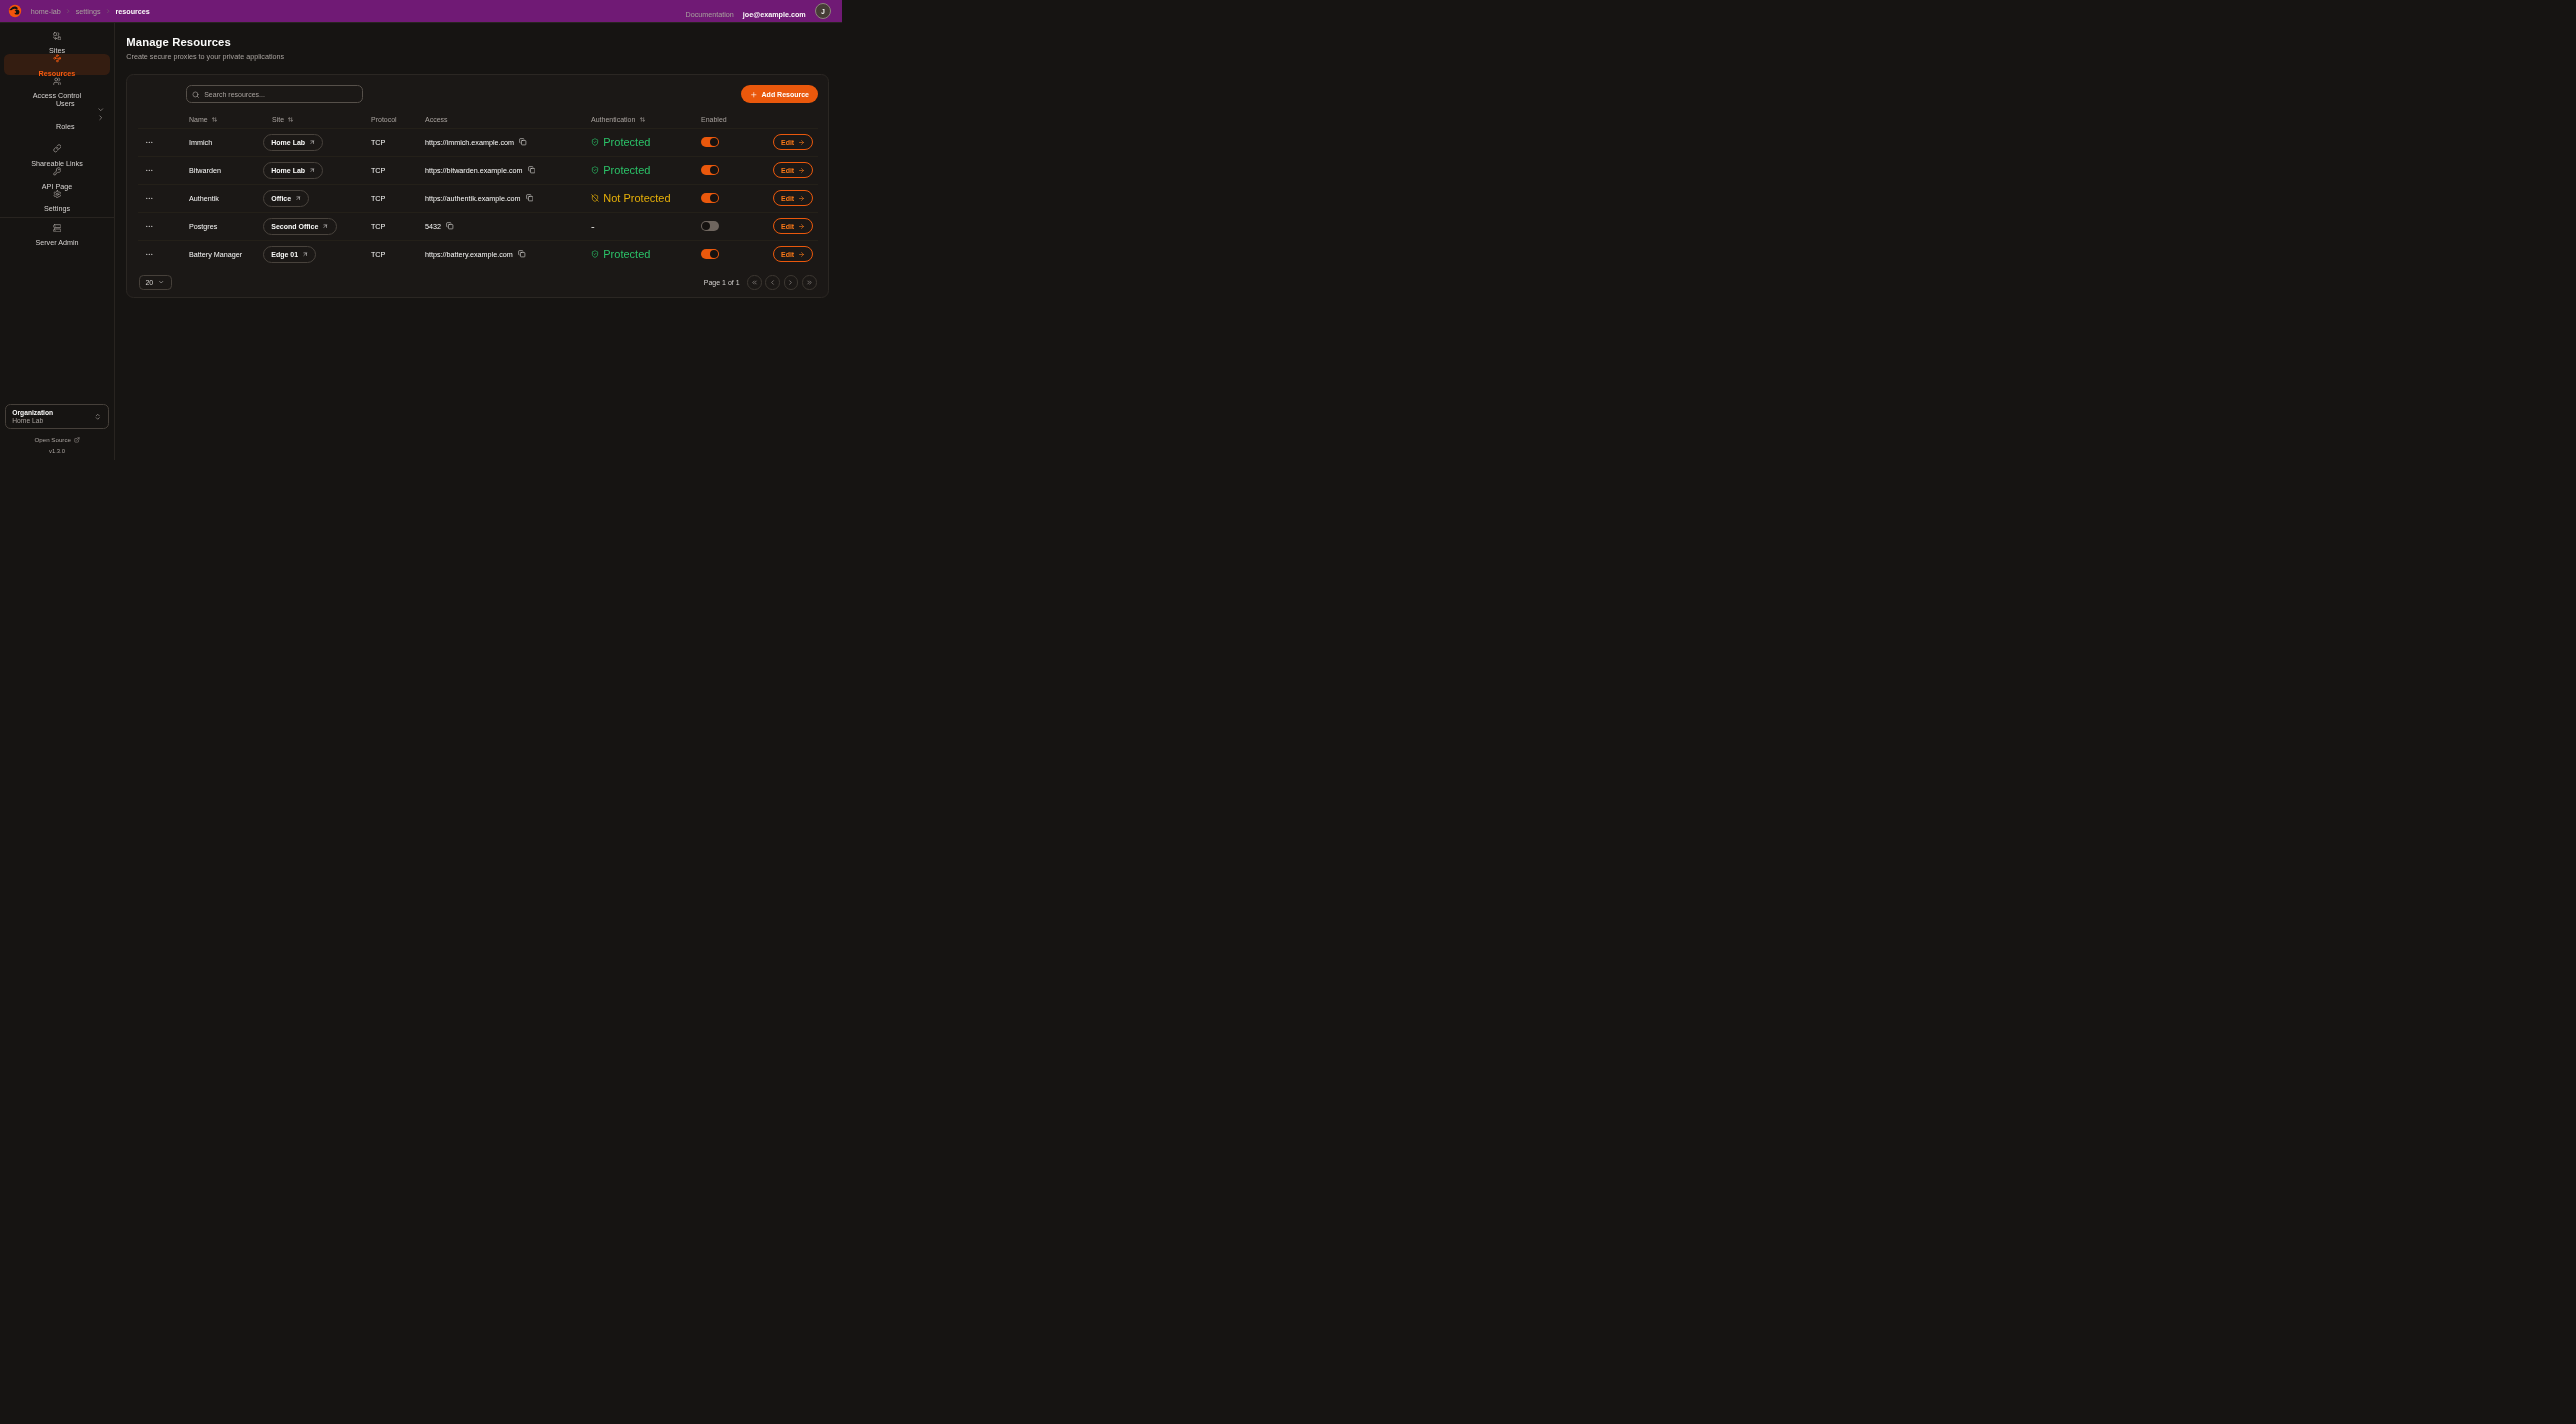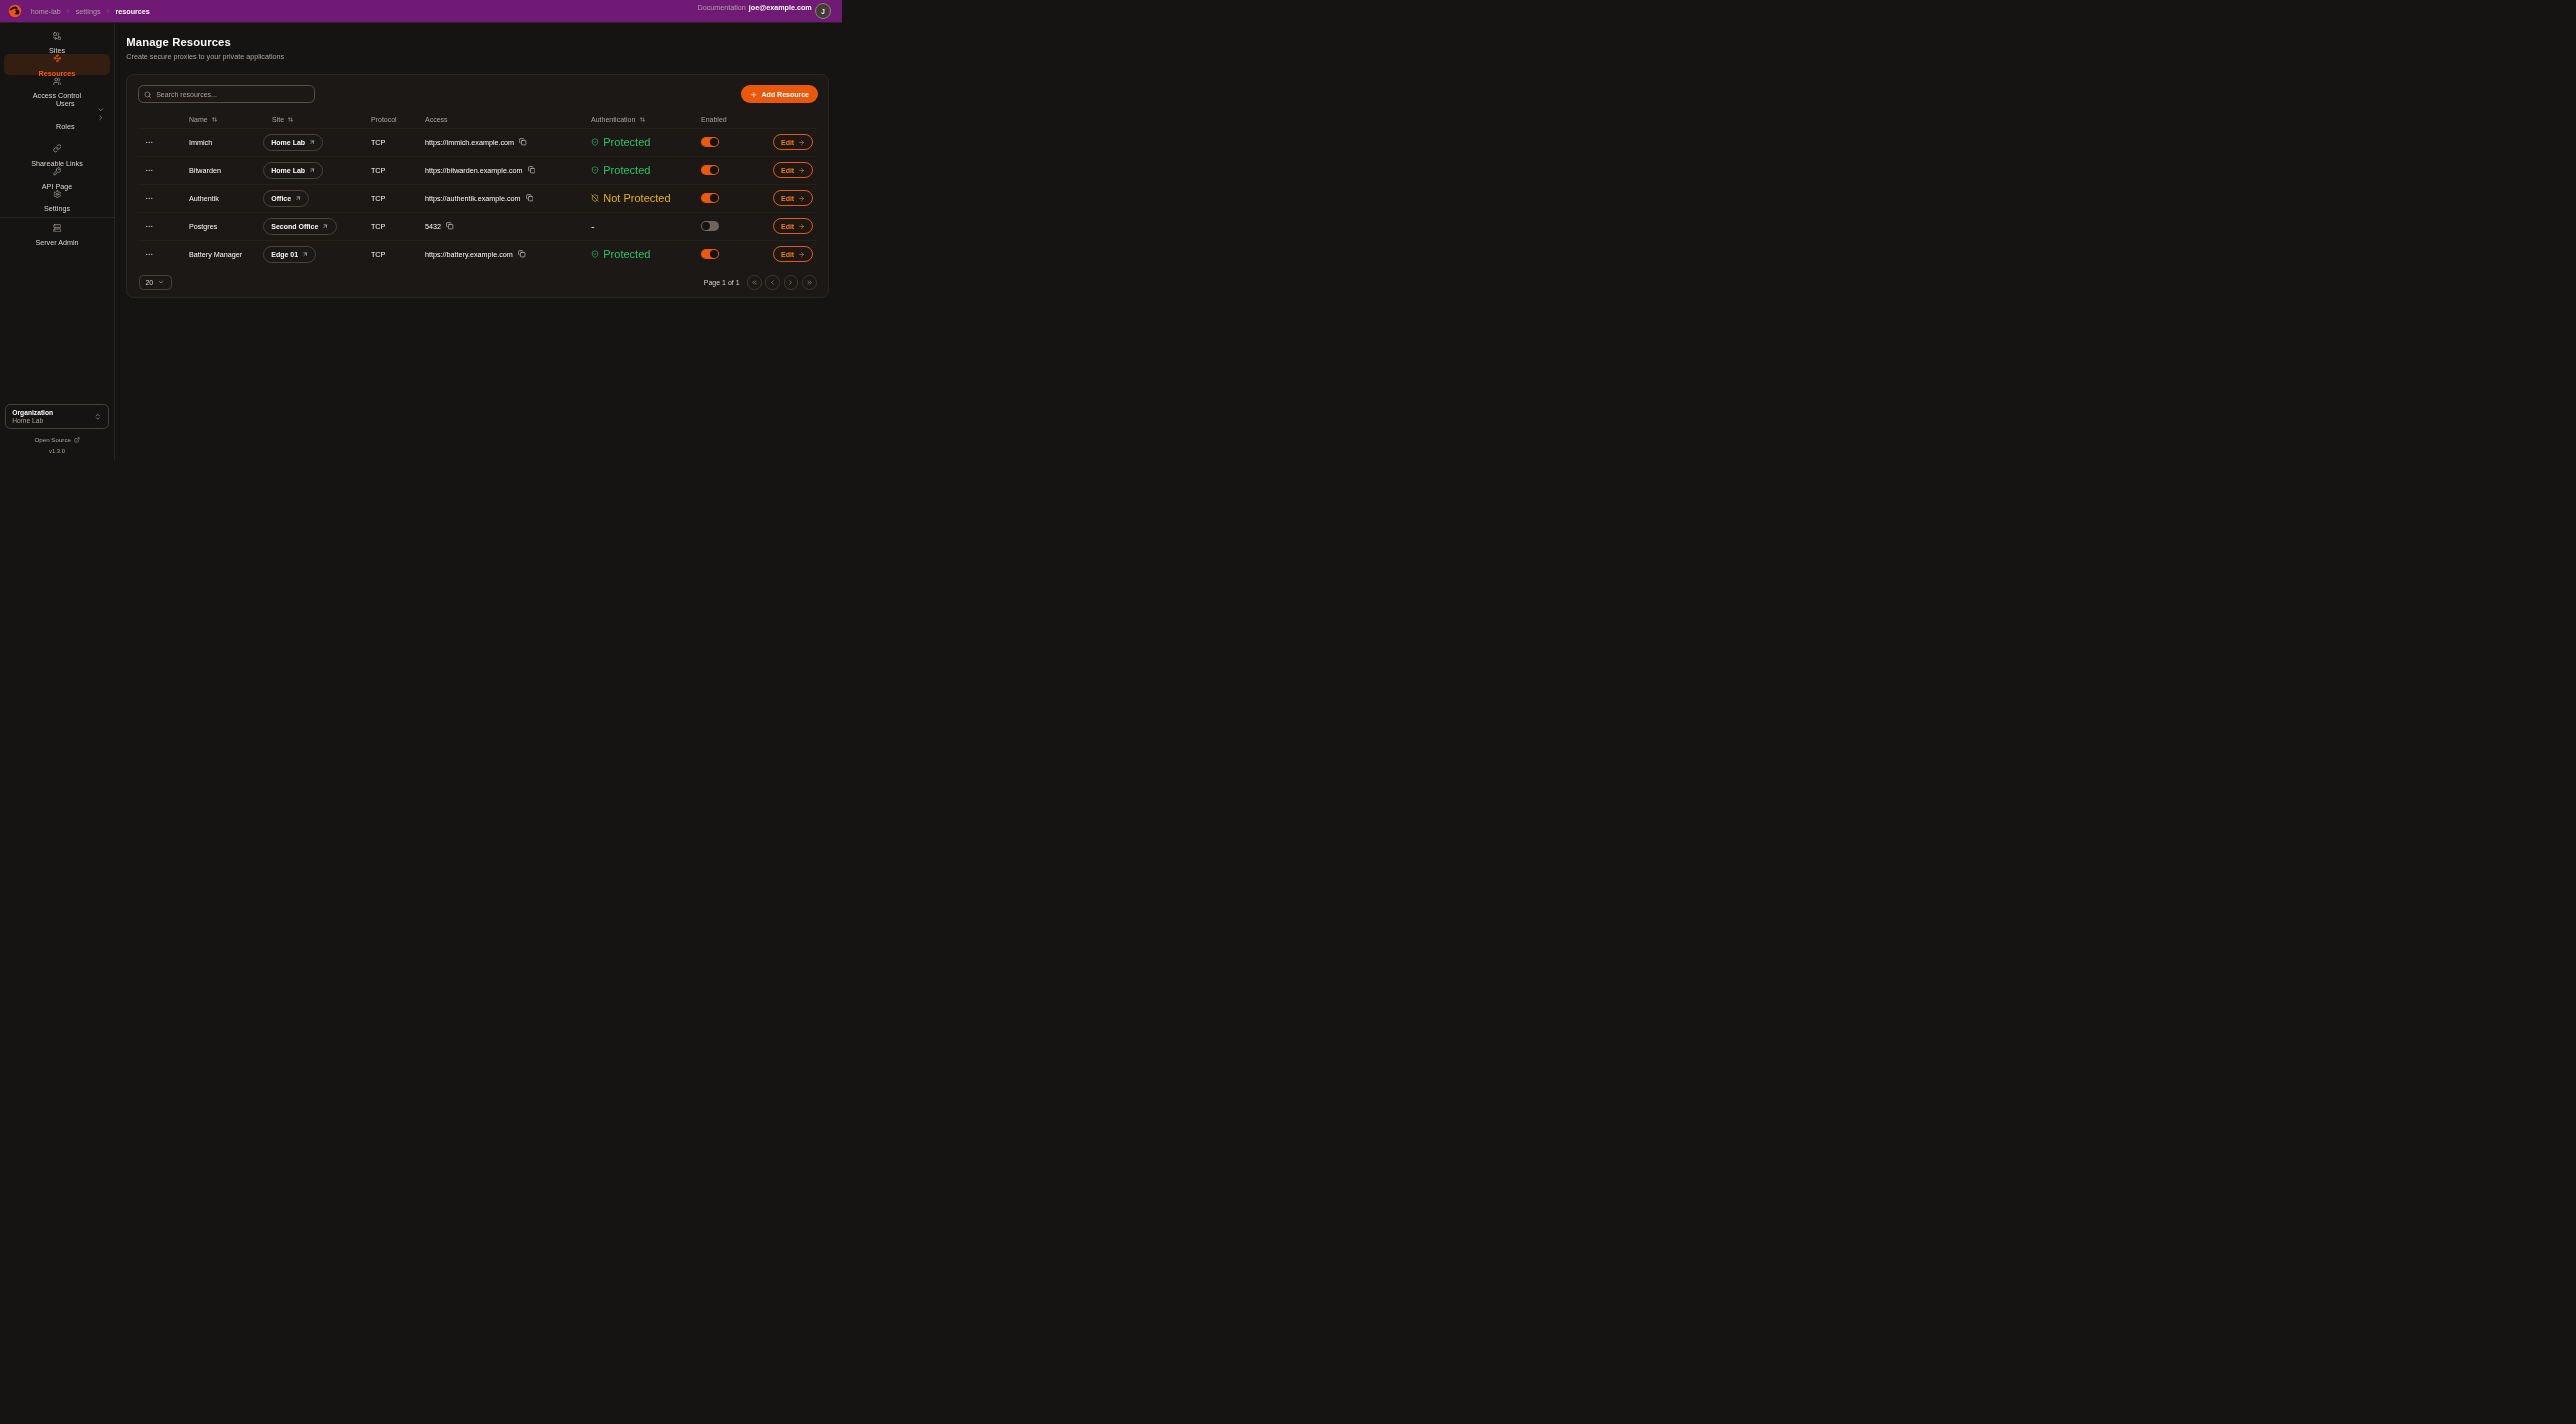--- a/index.html
+++ b/index.html
@@ -15,21 +15,21 @@
   
   .topbar {
     height:23px; display:flex; align-items:center;
     border-bottom:0.5px solid #282420; padding:0 10.7px 0 6.4px;
     background:#701a75;
   }
   .logo { width:18px; height:18px; margin-right:6.4px; }
   .crumbs { display:flex; align-items:center; gap:4.3px; font-size:7.2px; color:#a8a29e; }
   .crumbs .sep { color:#78716c; }
   .crumbs .current { color:#fafaf9; font-weight:700; }
-  .topbar-right { margin-left:auto; display:flex; align-items:flex-start; gap:3px; }
+  .topbar-right { margin-left:auto; display:flex; align-items:flex-end; gap:9px; }
   .doc-link { color:#a8a29e; font-size:7.2px; cursor:pointer; }
   .user-email { color:#fafaf9; font-size:7.2px; font-weight:700; }
   .avatar {
     width:16.6px; height:16.6px; border-radius:50%; background:#463c36;
     border:0.5px solid #8d837b; color:#fafaf9; font-size:6.4px; font-weight:700;
     display:flex; align-items:center; justify-content:center; cursor:pointer;
   }
 
   
   .shell { display:flex; height:437px; }
@@ -70,21 +70,21 @@
   .page-title { font-size:11.3px; font-weight:700; color:#fafaf9; letter-spacing:0.1px; }
   .page-subtitle { margin-top:3.8px; font-size:7.2px; color:#a8a29e; }
 
   .card {
     margin-top:13px; background:#1b1816; border:0.5px solid #2b2723;
     border-radius:7.5px; padding:10.7px 10.7px 0 10.7px; width:703px; height:224px;
   }
   .card-toolbar { display:flex; align-items:center; margin-bottom:7.5px; }
   .search-box {
     width:177px; height:17.7px; border:0.5px solid #56504a; border-radius:5.4px;
-    display:flex; align-items:center; padding:0 5.4px; gap:4.3px; color:#a8a29e;
+    display:flex; align-items:center; padding:0 5.4px; gap:4.3px; color:#a8a29e;margin-left:48px;
   }
   .search-box input {
     background:transparent; border:none; outline:none; color:#e7e5e4;
     font-size:7px; width:100%; font-family:inherit;
   }
   .search-box input::placeholder { color:#a8a29e; }
   .add-btn {
     margin-left:auto; height:17.7px; padding:0 8.6px; border:none; border-radius:9px;
     background:#ea580c; color:#fff; font-size:7px; font-weight:700;
     display:flex; align-items:center; gap:4.3px; cursor:pointer; font-family:inherit;

